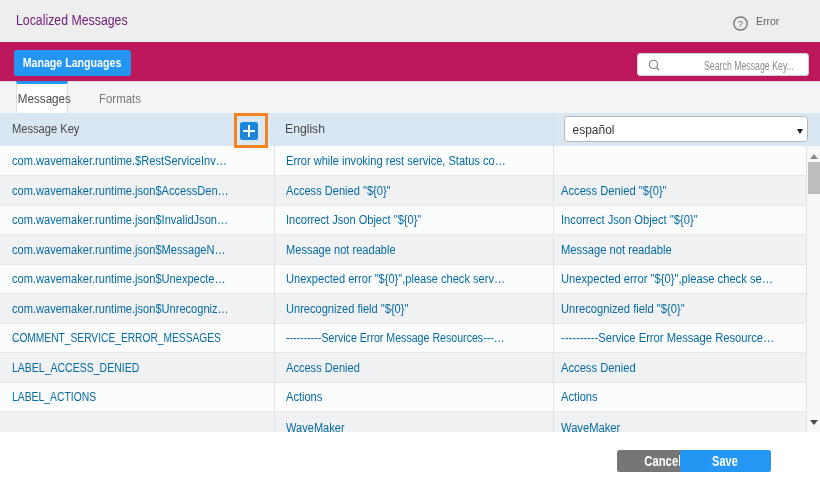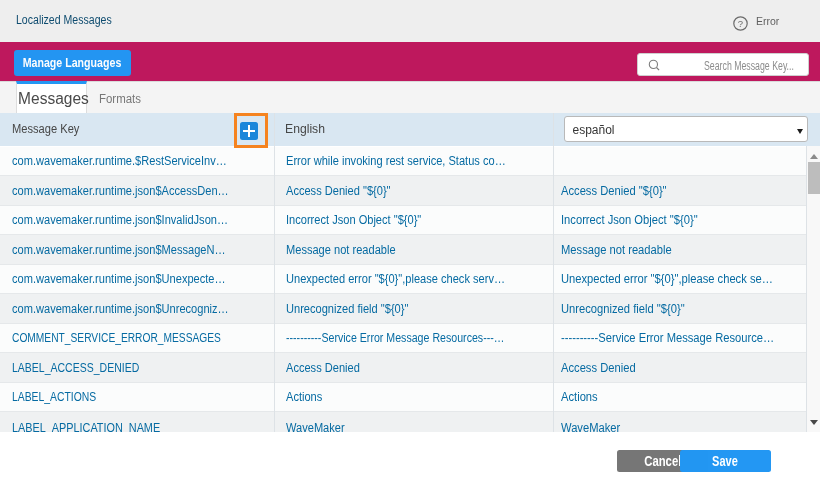--- a/index.html
+++ b/index.html
@@ -1,33 +1,33 @@
 <!DOCTYPE html>
 <html><head>
 <meta charset="utf-8">
 <style>
 * { margin:0; padding:0; box-sizing:border-box; }
 #wrap { position:relative; width:820px; height:490px; }
 .gs { filter:opacity(0.99); }
 html,body { width:820px; height:490px; background:#fff; font-family:"Liberation Sans", sans-serif; overflow:hidden; position:relative; }
 .sx { display:inline-block; transform-origin:0 50%; }
 .hdr { position:absolute; left:0; top:0; width:820px; height:42.5px; background:#eeeeee; border-bottom:1px solid #e4e4e4; }
-.hdr .title { position:absolute; left:16px; top:13px; font-size:12px; color:#0c4a6e; line-height:14px; white-space:nowrap; }
+.hdr .title { position:absolute; left:16px; top:13px; font-size:14px; color:#701a75; line-height:14px; white-space:nowrap; }
 .hdr .title .sx { transform:scaleX(0.88); }
 .help { position:absolute; left:756px; top:17px; color:#5e5e5e; font-size:10.5px; line-height:8px; }
 .helpimg { position:absolute; left:733px; top:16px; }
 .toolbar { position:absolute; left:0; top:42px; width:820px; height:39px; background:#be185d; }
 .btn-manage { position:absolute; left:13.5px; top:8px; width:117.5px; height:26px; background:#2196f3; border-radius:3px; color:#fff; font-size:12.5px; font-weight:bold; text-align:center; line-height:26px; white-space:nowrap; }
 .btn-manage .sx { transform:scaleX(0.85); transform-origin:50% 50%; }
 .search { position:absolute; left:637px; top:10.5px; width:172px; height:23px; border:1px solid #cfcfcf; border-radius:3px; background:#fff; }
 .search .ph { position:absolute; left:24px; top:5.5px; font-size:12px; color:#8b8b8b; white-space:nowrap;margin-left:42px; }
 .search .ph .sx { transform:scaleX(0.73); }
 .search svg { position:absolute; left:5px; top:4px; }
 .tabs { position:absolute; left:0; top:81px; width:820px; height:32px; background:#f4f4f4; border-top:1px solid #dadada; }
-.tab-active { position:absolute; left:16px; top:-1px; width:71px; height:33px; background:#fff; border-top:3px solid #2196f3; border-left:1px solid #ddd; border-right:1px solid #ddd; text-align:center; color:#484848; font-size:16px; line-height:30px; }
+.tab-active { position:absolute; left:16px; top:-1px; width:52px; height:33px; background:#fff; border-top:3px solid #2196f3; border-left:1px solid #ddd; border-right:1px solid #ddd; text-align:center; color:#484848; font-size:12px; line-height:30px; }
 .tab-active .sx { transform:scaleX(0.97); transform-origin:50% 50%; }
 .tab2 { position:absolute; left:85px; top:0px; width:70px; height:32px; text-align:center; color:#767676; font-size:12px; line-height:34.5px; }
 .tab2 .sx { transform:scaleX(0.955); transform-origin:50% 50%; }
 .thead { position:absolute; left:0; top:113px; width:820px; height:33px; background:#d9e7f2; }
 .thead .c1 { position:absolute; left:12px; top:9px; font-size:12.5px; color:#454545; }
 .thead .c1 .sx { transform:scaleX(0.89); }
 .thead .c2 { position:absolute; left:284.5px; top:9px; font-size:12.5px; color:#454545; }
 .thead .c2 .sx { transform:scaleX(0.975); }
 .sel { position:absolute; left:564px; top:3px; width:244px; height:26px; background:#fff; border:1px solid #b9b9b9; border-radius:3px; }
 .sel .txt { position:absolute; left:7.5px; top:5.5px; font-size:12px; color:#333; }
@@ -135,21 +135,20 @@
         <div class="a gs"><span class="sx" style="transform:scaleX(0.84)">LABEL_ACCESS_DENIED</span></div>
         <div class="b gs"><span class="sx">Access Denied</span></div>
         <div class="c gs"><span class="sx">Access Denied</span></div>
       </div>
   <div class="row">
         <div class="a gs"><span class="sx" style="transform:scaleX(0.83)">LABEL_ACTIONS</span></div>
         <div class="b gs"><span class="sx">Actions</span></div>
         <div class="c gs"><span class="sx">Actions</span></div>
       </div>
   <div class="row alt">
-        <div class="a gs"><span class="sx" style="transform:scaleX(0.868)">LABEL_APPLICATION_NAME</span></div>
         <div class="b gs"><span class="sx">WaveMaker</span></div>
         <div class="c gs"><span class="sx">WaveMaker</span></div>
       </div>
 </div>
 <div class="vline1"></div>
 <div class="vline2"></div>
 <div class="vline3"></div>
 <div class="sbar">
       <div class="thumb"></div>
       <div class="up"></div>

